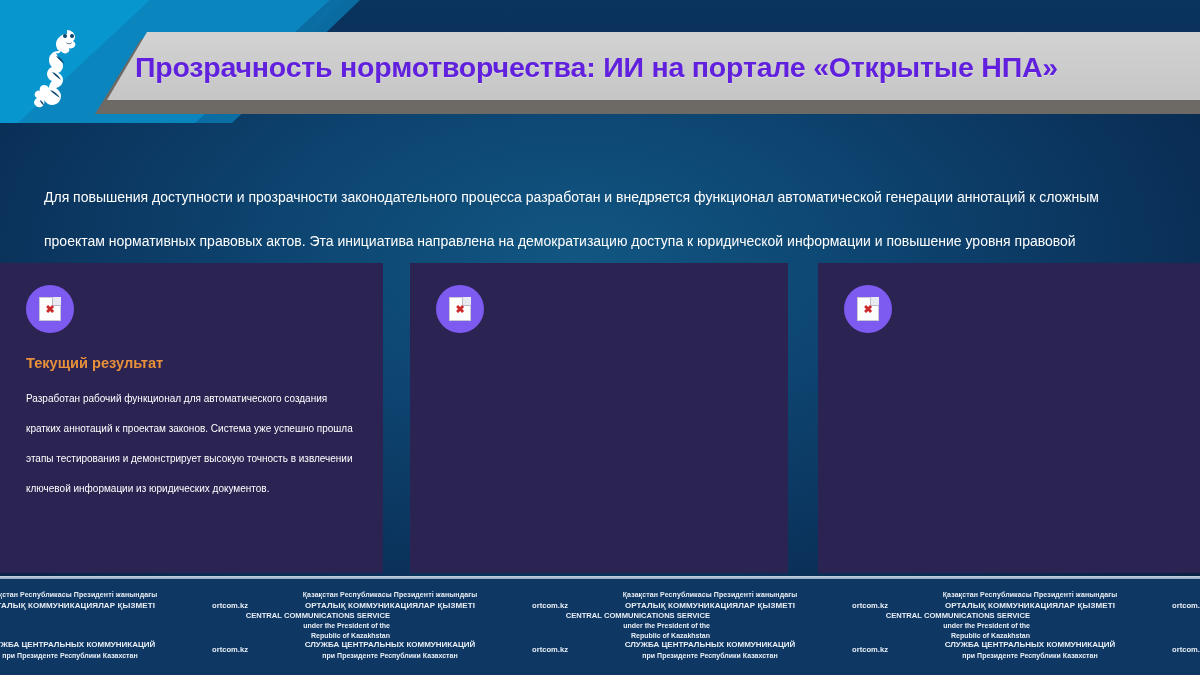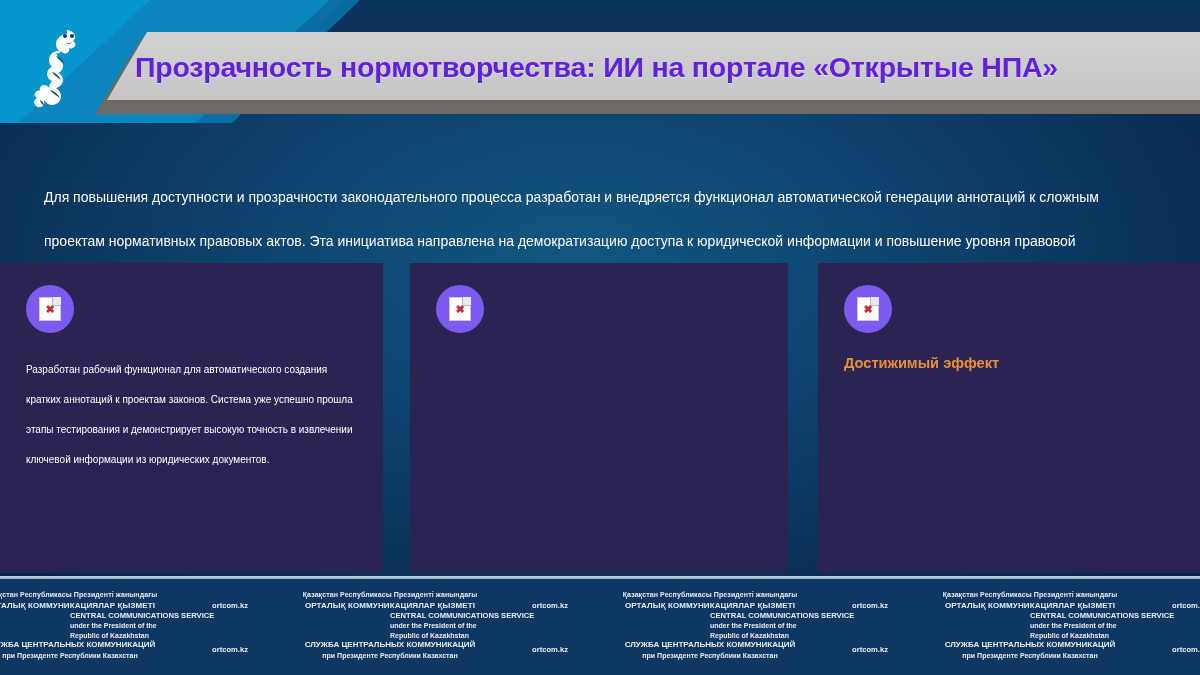--- a/index.html
+++ b/index.html
@@ -160,21 +160,21 @@
     letter-spacing:.1px;
   }
   .wm-kz .l2 { font-size:8px; }
   .wm-ru {
     position:absolute; top:60px; left:0; width:320px;
     text-align:center; font-size:8px; font-weight:bold; line-height:11px;
   }
   .wm-ru .l2 { font-size:7px; }
   .wm-en {
     position:absolute; top:32px; left:160px; width:320px;
-    text-align:left; font-size:7.6px; font-weight:bold; line-height:10px;
+    text-align:right; font-size:7.6px; font-weight:bold; line-height:10px;
   }
   .wm-en .l2, .wm-en .l3 { font-size:7px; }
   .wm-url-a {
     position:absolute; top:22px; left:160px; width:320px;
     text-align:center; font-size:7.6px; font-weight:bold;
   }
   .wm-url-b {
     position:absolute; top:66px; left:160px; width:320px;
     text-align:center; font-size:7.6px; font-weight:bold;
   }
@@ -215,38 +215,38 @@
   <div class="intro">Для повышения доступности и прозрачности законодательного процесса разработан и внедряется функционал автоматической генерации аннотаций к сложным проектам нормативных правовых актов. Эта инициатива направлена на демократизацию доступа к юридической информации и повышение уровня правовой грамотности населения.</div>
 
   <div class="cards">
 
     <div class="card c1">
       <div class="card-icon">
         <div class="ph">
             <span class="x">✖</span>
           </div>
       </div>
+      <div class="card-title">Текущий результат</div>
       <div class="card-body">Разработан рабочий функционал для автоматического создания кратких аннотаций к проектам законов. Система уже успешно прошла этапы тестирования и демонстрирует высокую точность в извлечении ключевой информации из юридических документов.</div>
     </div>
 
     <div class="card c2">
       <div class="card-icon">
         <div class="ph">
             <span class="x">✖</span>
           </div>
       </div>
     </div>
 
     <div class="card c3">
       <div class="card-icon">
         <div class="ph">
             <span class="x">✖</span>
           </div>
       </div>
-      <div class="card-title">Достижимый эффект</div>
     </div>
 
   </div>
 
   <div class="footer-rule"></div>
   <div class="footer">
     <div id="wm-host">
         <div class="wm-tile" style="left: -90px;">
           <div class="wm-kz">
             <div class="l1">Қазақстан Республикасы Президенті жанындағы</div>

